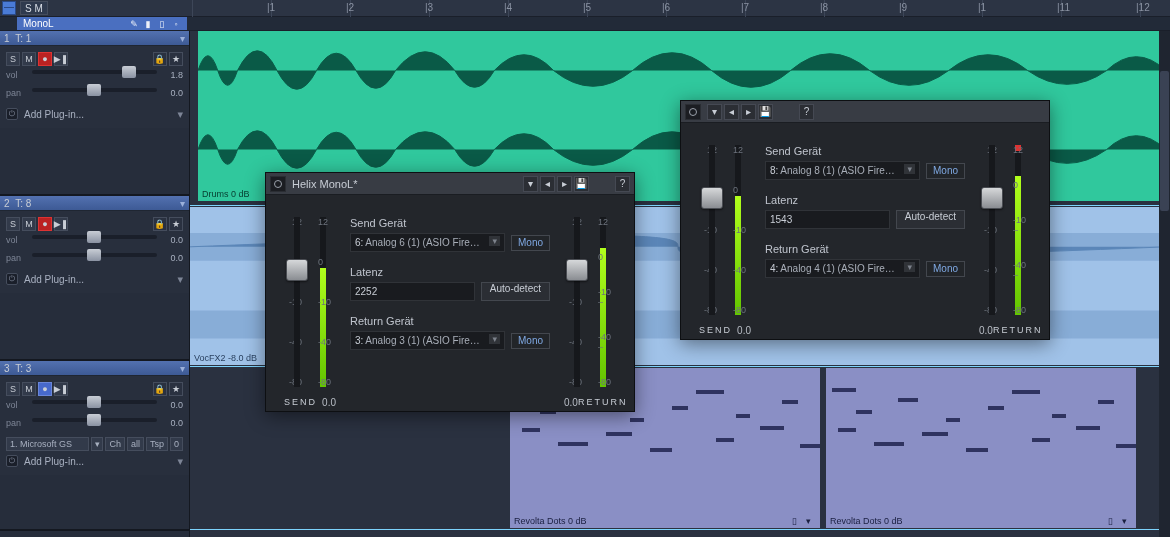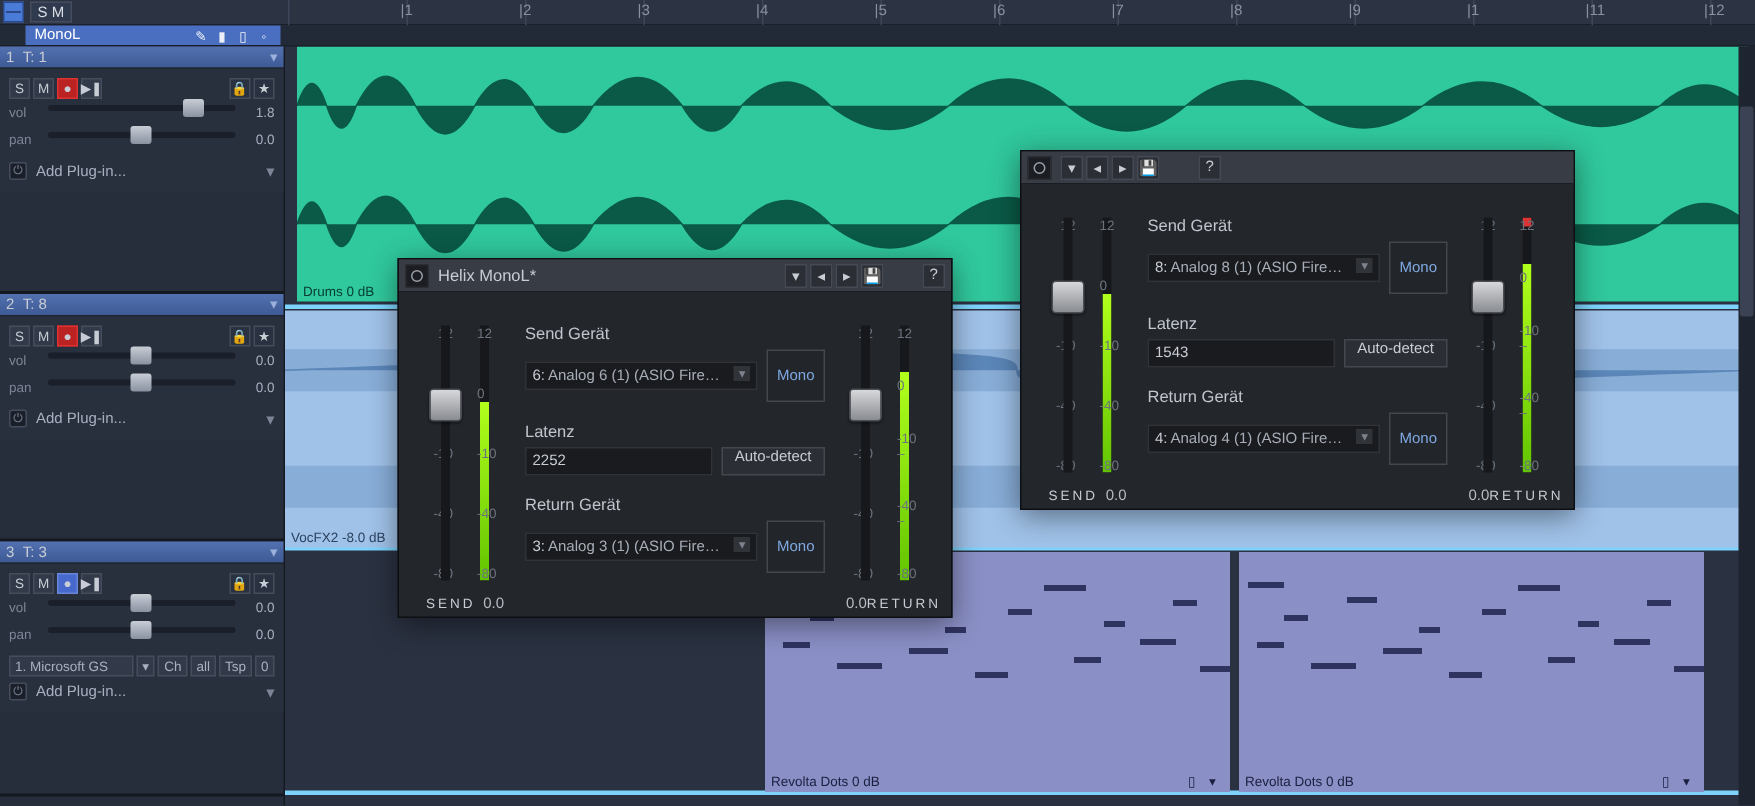--- a/index.html
+++ b/index.html
@@ -39,21 +39,21 @@
   .fx-row { display:flex; align-items:center; height:16px; margin-top:2px; gap:2px; }
   .fx-row .ind { width:12px; height:12px; background:#1a1f2a; border:1px solid #454d5d; border-radius:2px; display:inline-flex; align-items:center; justify-content:center; font-size:8px; color:#7d8596;}
   .fx-row .lbl { flex:1; font-size:10px; color:#a8b0c0; padding-left:4px; }
   .fx-row .tri { color:#7d8596; }
   .inst-row { display:flex; align-items:center; height:15px; gap:2px; margin-top:2px; }
   .inst-cell { background:#323a4a; border:1px solid #454d5d; font-size:9px; padding:0 3px; height:14px; line-height:12px; color:#a8b0c0; }
   .inst-cell.main { flex:1; overflow:hidden; white-space:nowrap; }
 
   
   .arrange { position:absolute; top:31px; left:190px; right:0; bottom:0; overflow:hidden; }
-  .lane { position:absolute; left:0; right:4px; border-bottom:3px solid #7dd3fc; }
+  .lane { position:absolute; left:0; right:4px; border-bottom:1px solid #7dd3fc; }
   .lane .clip { position:absolute; top:0; bottom:1px; }
   .wave { position:absolute; inset:0; }
 
   
   .lane1 { top:0; height:175px; }
   .lane1 .clip { left:8px; right:0; height:170px; background:#30c89d; }
   .clip.teal svg path { stroke:#0a5a47; fill:#0a5a47; }
   
   .lane2 { top:176px; height:160px; }
   .lane2 .clip { left:0; right:0; height:158px; background:#a0c2e8; }
@@ -94,21 +94,21 @@
   .meter-foot { display:flex; justify-content:space-between; width:100%; padding-top:4px; }
   .meter-foot .bold { font-size:9px; letter-spacing:2px; color:#c8cdd5; }
   .meter-foot .val  { font-size:10px; color:#b8bdc5; }
 
   .params { flex:1; display:flex; flex-direction:column; gap:14px; padding-top:6px; }
   .param-group .glabel { font-size:11px; color:#c0c5ce; margin-bottom:4px; }
   .param-row { display:flex; align-items:center; gap:6px; }
   .pselect { flex:1; height:19px; background:#191b1f; border:1px solid #303338; padding:0 4px; font-size:10px; color:#a8aeb8; display:flex; align-items:center; position:relative; overflow:hidden; }
   .pselect .idx { color:#c8cdd5; margin-right:2px; }
   .pselect::after { content:"▾"; position:absolute; right:4px; top:2px; color:#7d828c; font-size:9px; background:#303338; padding:0 3px; }
-  .mono-btn { height:35px; padding:0 6px; background:#222529; border:1px solid #43474e; font-size:10px; color:#7fa8e2; display:inline-flex; align-items:center; cursor:pointer; }
+  .mono-btn { height:16px; padding:0 6px; background:#222529; border:1px solid #43474e; font-size:10px; color:#7fa8e2; display:inline-flex; align-items:center; cursor:pointer; }
   .pnum { flex:1; height:19px; background:#191b1f; border:1px solid #303338; padding:0 4px; font-size:10px; color:#c8cdd5; display:flex; align-items:center; }
   .auto-btn { height:19px; padding:0 8px; background:#2b2e34; border:1px solid #43474e; font-size:10px; color:#c8cdd5; cursor:pointer;}
 
   
   .scrollbar { position:absolute; right:0; top:31px; bottom:0; width:11px; background:#1f2530; }
   .scrollbar .thumb { position:absolute; left:1px; right:1px; top:40px; height:140px; background:#3a4254; border-radius:2px;}
 </style>
 </head>
 <body>
 

